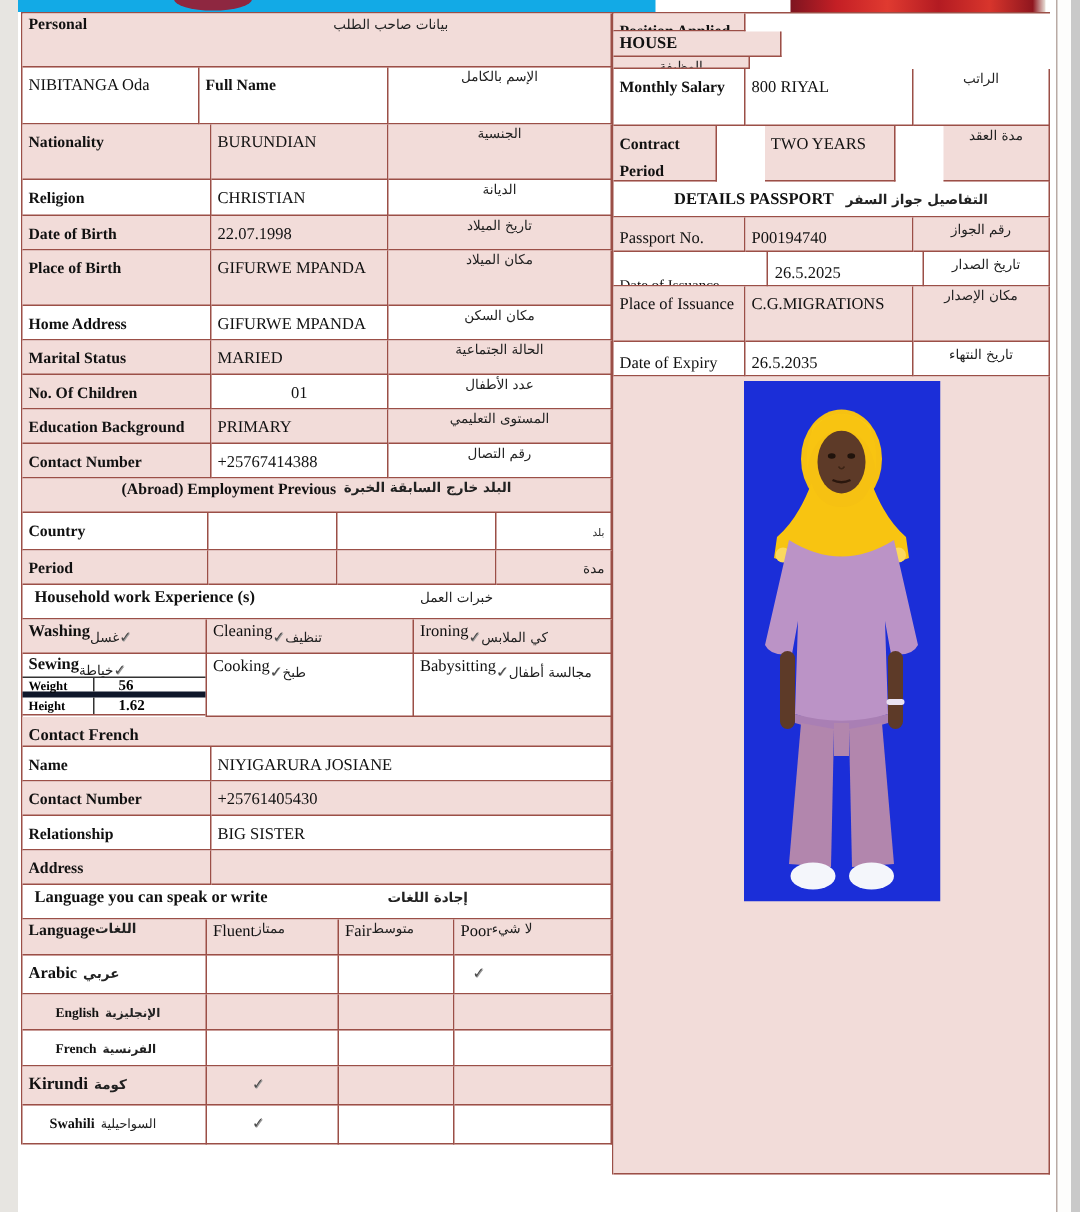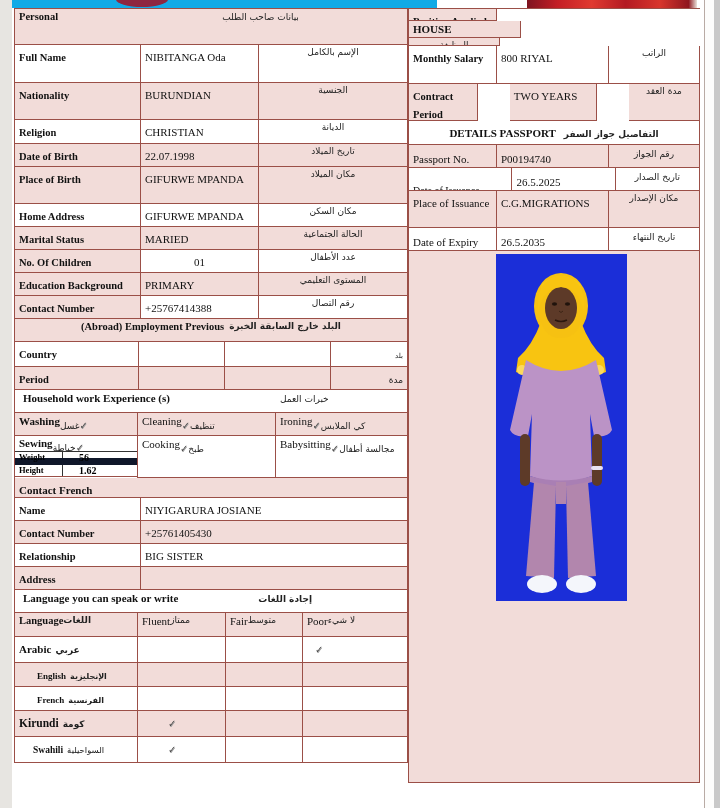--- a/index.html
+++ b/index.html
@@ -48,22 +48,22 @@
 <div class="tbl" style="left:14px; top:8px; width:394px;">
 
   <div class="row" style="height:36px;">
     <div class="cell pink hdr-flex" style="width:393px;">
       <span class="lbl">Personal</span>
       <span class="ar" style="margin:1px auto 0 auto; padding-left:60px;">بيانات صاحب الطلب</span>
     </div>
   </div>
 
   <div class="row" style="height:38px;">
+    <div class="cell" style="width:118px;"><span class="val">NIBITANGA Oda</span></div>
     <div class="cell" style="width:126px;"><span class="lbl">Full Name</span></div>
-    <div class="cell" style="width:118px;"><span class="val">NIBITANGA Oda</span></div>
     <div class="cell arc" style="width:149px;">
         <span class="ar">الإسم بالكامل</span>
       </div>
   </div>
   <div class="row" style="height:37px;">
     <div class="cell pink" style="width:126px;"><span class="lbl">Nationality</span></div>
     <div class="cell pink" style="width:118px;"><span class="val">BURUNDIAN</span></div>
     <div class="cell pink arc" style="width:149px;">
         <span class="ar">الجنسية</span>
       </div>
@@ -167,21 +167,21 @@
       <span><span class="check">✓</span><span class="ar">كي الملابس</span></span>
     </div>
   </div>
 
   <div class="row" style="height:42px;">
     <div style="width:123px; border-right:1px solid #9b4f47;">
       <div class="skill-cell" style="height:16px; padding:1px 4px 0 4px; border-bottom:1px solid #333;">
         <span class="lbl" style="font-size:11px;">Sewing</span>
         <span><span class="ar">خياطة</span><span class="check">✓</span></span>
       </div>
-      <div class="sub" style="height:13px; border-bottom:7px solid #0f172a;">
+      <div class="sub" style="height:13px; border-bottom:4px solid #0f172a;">
         <span class="small-lbl" style="width:48px; padding-left:4px; border-right:1px solid #333;">Weight</span>
         <span class="small-lbl" style="padding-left:16px; font-size:10px;">56</span>
       </div>
       <div class="sub" style="height:12px; border-bottom:1px solid #9b4f47;">
         <span class="small-lbl" style="width:48px; padding-left:4px; border-right:1px solid #333;">Height</span>
         <span class="small-lbl" style="padding-left:16px; font-size:10px;">1.62</span>
       </div>
     </div>
     <div class="cell skill-cell" style="width:138px; align-items:flex-start;">
       <span class="val">Cooking</span>

